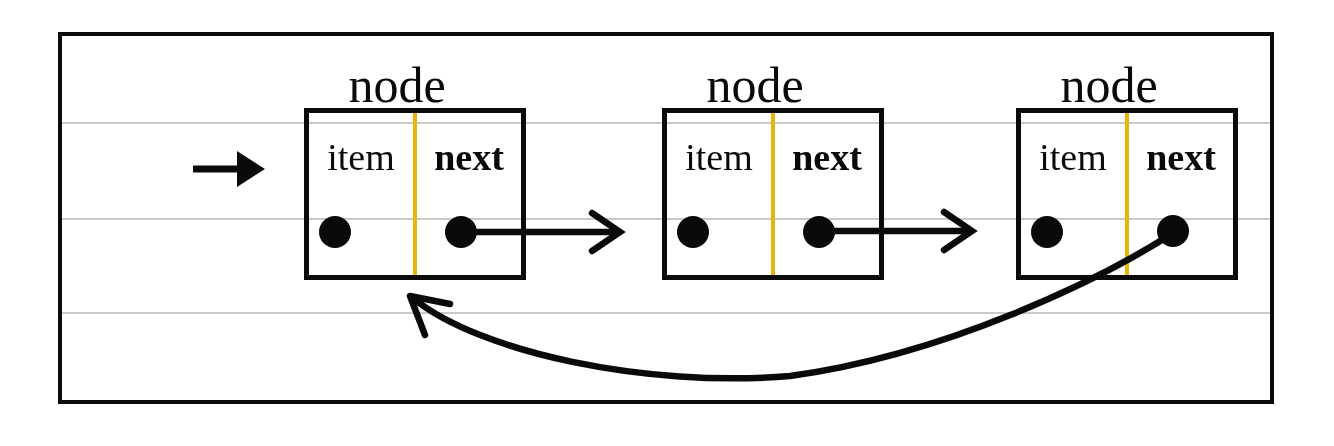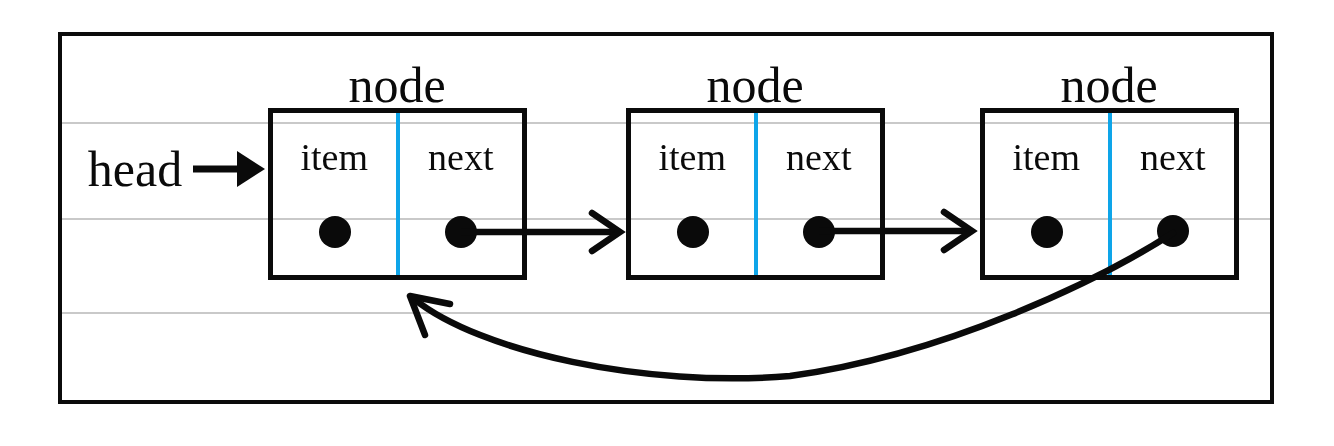--- a/index.html
+++ b/index.html
@@ -50,36 +50,38 @@
   .node-title {
     top: 64px;
     width: 258px;
   }
   .nt1 { left: 268px; }
   .nt2 { left: 626px; }
   .nt3 { left: 980px; }
   .node-box {
     position: absolute;
     top: 108px;
-    width: 259px;
+    width: 222px;
     height: 172px;
     border: 5px solid #0b0b0b;
     box-sizing: border-box;
     display: flex;
     background: transparent;
+    margin-left: 36px;
   }
   .nb1 { left: 268px; }
   .nb2 { left: 626px; }
   .nb3 { left: 980px; }
   .cell {
     position: relative;
     flex: 1 1 0;
   }
   .cell.right {
-    border-left: 4px solid #0ea5e9;
+    border-left: 4px solid #eab308;
+    font-weight: bold;
   }
   .field-lbl {
     position: absolute;
     left: 0;
     right: 0;
     top: 23px;
     font-size: 38px;
     line-height: 42px;
     color: #0a0a0a;
     text-align: center;
@@ -99,21 +101,20 @@
 <body>
 
 <div class="stage">
 
   <div class="frame"></div>
 
   <div class="rule r1"></div>
   <div class="rule r2"></div>
   <div class="rule r3"></div>
 
-  <span class="lbl head-lbl">head</span>
 
   <span class="lbl node-title nt1">node</span>
   <span class="lbl node-title nt2">node</span>
   <span class="lbl node-title nt3">node</span>
 
   <div class="node-box nb1">
     <div class="cell">
       <span class="field-lbl">item</span>
     </div>
     <div class="cell right">

